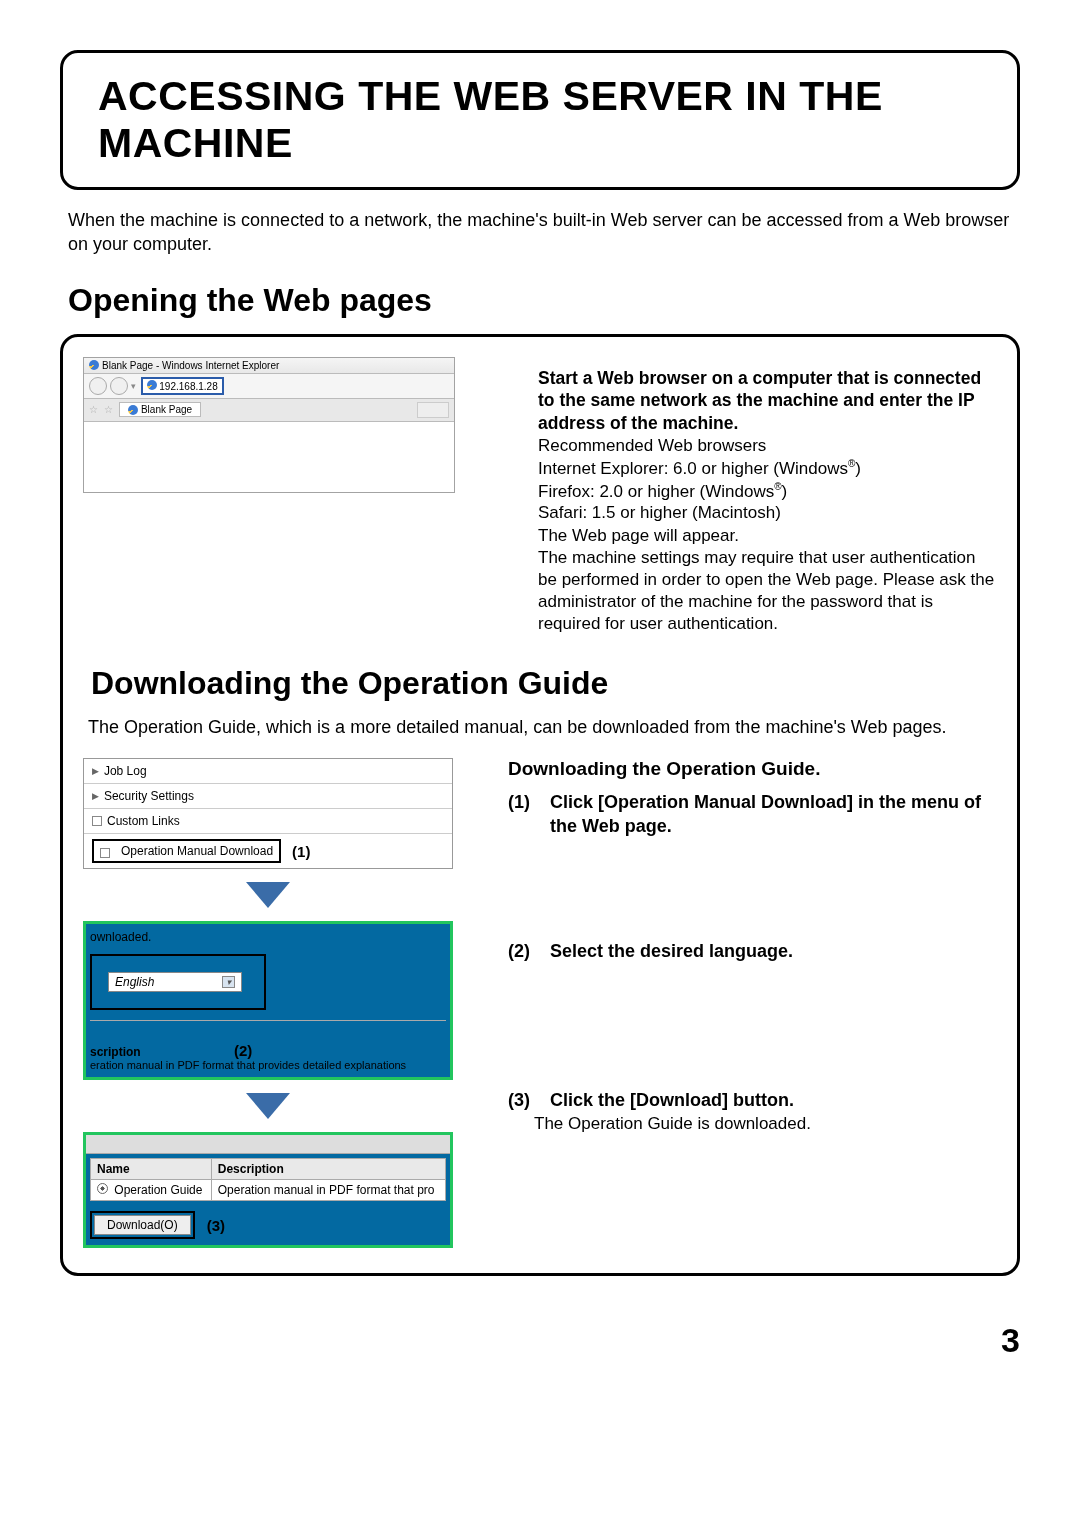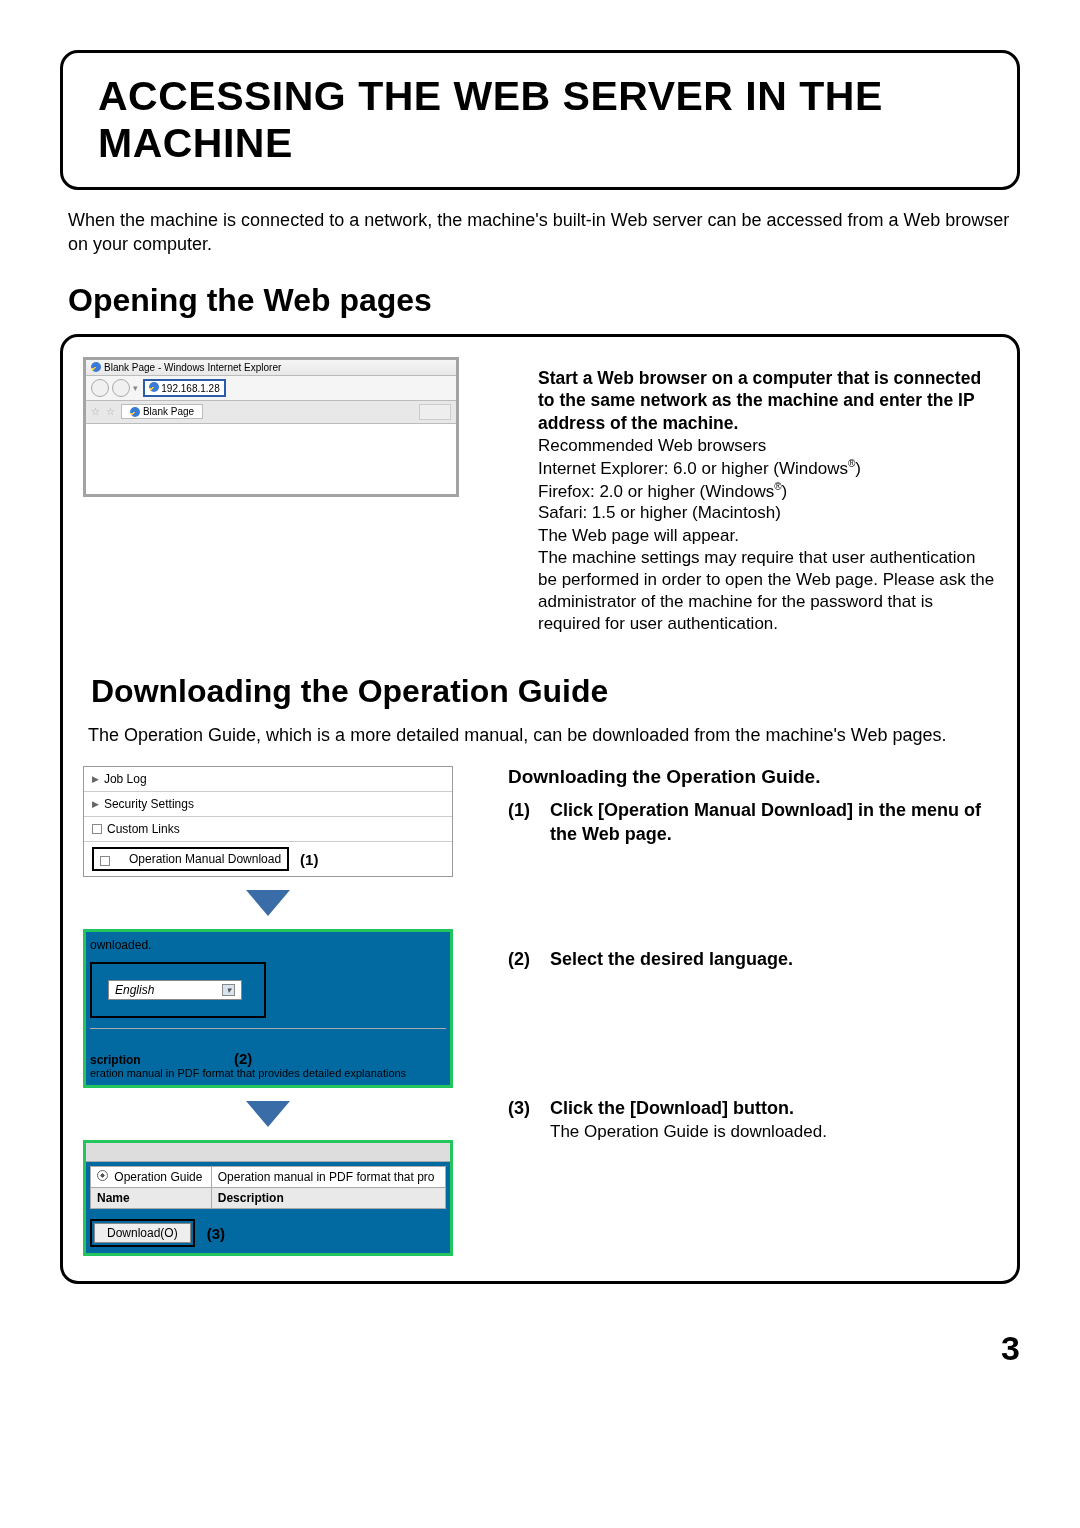--- a/index.html
+++ b/index.html
@@ -45,21 +45,21 @@
     margin-bottom: 15px;
   }
   .left-col {
     width: 370px;
     flex-shrink: 0;
   }
   .right-col {
     flex: 1;
   }
   .browser-mock {
-    border: 3px solid #a3a3a3;
+    border: 1px solid #a3a3a3;
     background: #4c1d95;
     width: 370px;
   }
   .bm-title {
     background: linear-gradient(#f5f5f5,#e8e8e8);
     border-bottom: 1px solid #bbb;
     font-size: 10px;
     padding: 2px 5px;
     display: flex;
     align-items: center;
@@ -141,21 +141,21 @@
     gap: 5px;
   }
   .panel-row:last-child { border-bottom: none; }
   .tri { font-size: 9px; color:#666; }
   .square { width:8px; height:8px; border:1px solid #888; display:inline-block; }
   .highlight-box {
     border: 2px solid #000;
     padding: 3px 6px;
     display: inline-flex;
     align-items: flex-end;
-    gap: 19px;
+    gap: 11px;
   }
   .callout-num {
     font-weight: bold;
     font-size: 15px;
     margin-left: 6px;
   }
   .arrow-down {
     width: 0; height: 0;
     border-left: 22px solid transparent;
     border-right: 22px solid transparent;
@@ -215,21 +215,21 @@
     display: flex;
     gap: 10px;
     font-weight: bold;
     font-size: 18px;
     line-height: 1.35;
   }
   .step-num { width: 32px; flex-shrink:0; }
   .step-note {
     font-size: 17px;
     font-weight: normal;
-    margin-left: 42px;
+    margin-left: 26px;
     margin-top: 2px;
   }
   .guide-step { margin-bottom: 18px; }
   .section-head {
     font-weight: bold;
     font-size: 19px;
     margin-bottom: 10px;
   }
   .page-num {
     text-align: right;
@@ -299,21 +299,21 @@
         <div class="step-sub">Start a Web browser on a computer that is connected to the same network as the machine and enter the IP address of the machine.</div>
         <div class="body-text">Recommended Web browsers</div>
         <div class="body-text"><span>Internet Explorer: 6.0 or higher (Windows</span><span class="sup">®</span>)</div>
         <div class="body-text"><span>Firefox: 2.0 or higher (Windows</span><span class="sup">®</span>)</div>
         <div class="body-text">Safari: 1.5 or higher (Macintosh)</div>
         <div class="body-text">The Web page will appear.</div>
         <div class="body-text">The machine settings may require that user authentication be performed in order to open the Web page. Please ask the administrator of the machine for the password that is required for user authentication.</div>
       </div>
     </div>
 
-    <h2 style="margin-top:38px;">Downloading the Operation Guide</h2>
+    <h2 style="margin-top:30px;">Downloading the Operation Guide</h2>
     <div class="section-intro">The Operation Guide, which is a more detailed manual, can be downloaded from the machine's Web pages.</div>
 
     <div class="guide-row">
       <div class="guide-left">
 
         <div class="panel">
           <div class="panel-row">
             <span class="tri">▶</span>
             <span>Job Log</span>
           </div>
@@ -353,29 +353,29 @@
           <div style="font-size:11px;">eration manual in PDF format that provides detailed explanations</div>
         </div>
 
         <div class="arrow-down"></div>
 
         <div class="panel2">
           <div class="panel3-header">&nbsp;</div>
           <table class="tbl">
             <tbody>
                 <tr>
+              <th>Name</th>
+              <th>Description</th>
+            </tr>
+            <tr>
               <td style="background:#fff;">
                 <span class="radio"></span>
                 <span>Operation Guide</span>
               </td>
               <td style="background:#fff;">Operation manual in PDF format that pro</td>
-            </tr>
-            <tr>
-              <th>Name</th>
-              <th>Description</th>
             </tr>
           </tbody>
             </table>
           <div style="margin-top:10px;display:flex;align-items:center;gap:6px;">
             <span class="highlight-box" style="padding:2px;">
               <span class="dl-btn">Download(O)</span>
             </span>
             <span class="callout-num">(3)</span>
           </div>
         </div>

